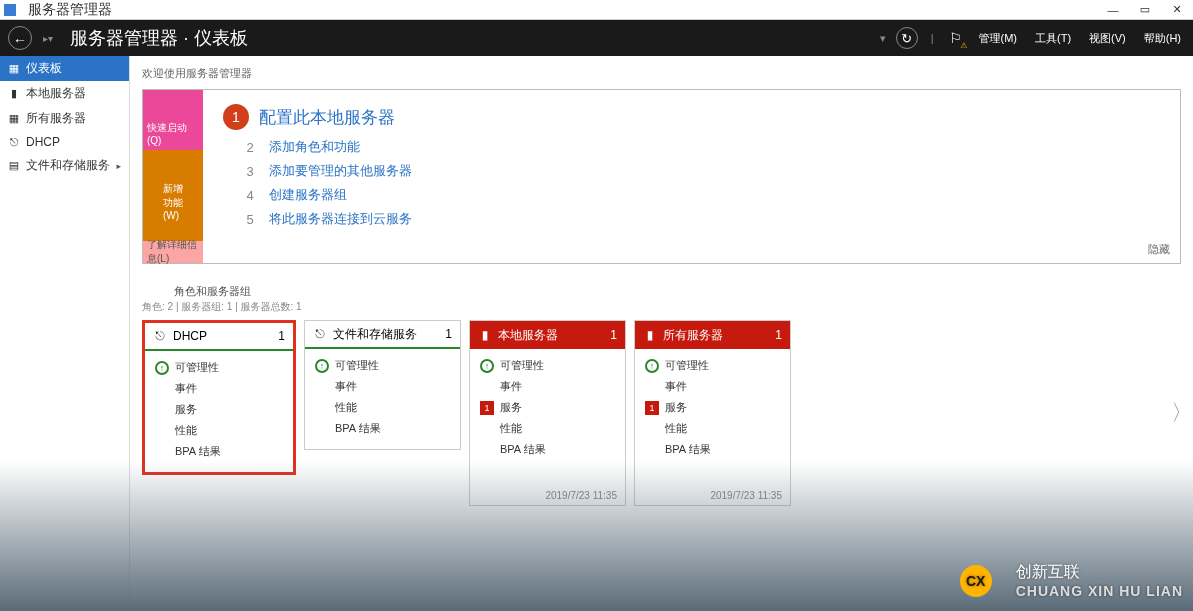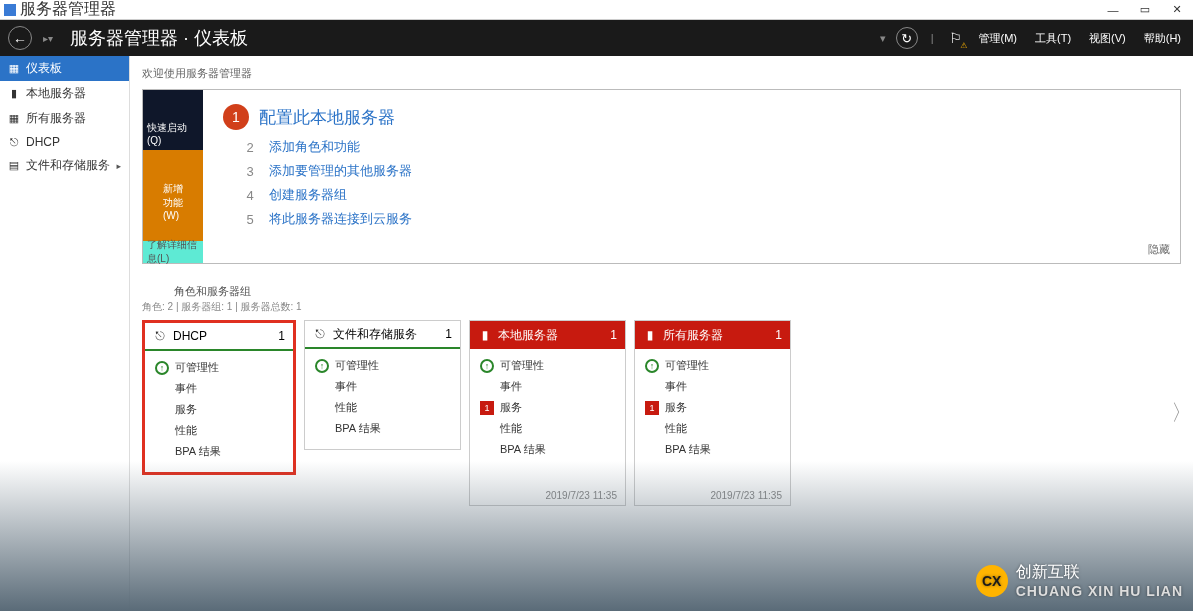--- a/index.html
+++ b/index.html
@@ -1,18 +1,18 @@
 <!DOCTYPE html>
 <html><head>
 <meta charset="utf-8">
 <style>
 * { margin:0; padding:0; box-sizing:border-box; }
 body { font-family:"Microsoft YaHei","Segoe UI",Arial,sans-serif; font-size:12px; background:#fff; width:1193px; height:611px; overflow:hidden; position:relative; }
 .titlebar { height:20px; background:#fff; border-bottom:1px solid #ccc; display:flex; justify-content:space-between; align-items:center; padding:0 4px; }
-.titlebar-left { display:flex; align-items:center; gap:4px; font-size:16px; color:#333; }
+.titlebar-left { display:flex; align-items:center; gap:12px; font-size:14px; color:#333; }
 .titlebar-icon { width:12px; height:12px; background:#3a7bd5; display:inline-block; }
 .titlebar-right { display:flex; gap:8px; }
 .win-btn { width:24px; height:16px; display:flex; align-items:center; justify-content:center; font-size:11px; color:#333; }
 .header { height:36px; background:#1a1a1a; color:#fff; display:flex; align-items:center; justify-content:space-between; padding:0 8px; }
 .header-left { display:flex; align-items:center; gap:6px; }
 .nav-back, .nav-fwd { width:24px; height:24px; border:1px solid #888; border-radius:50%; display:flex; align-items:center; justify-content:center; color:#fff; font-size:14px; }
 .nav-fwd { width:20px; height:20px; border-radius:0; border:none; color:#888; font-size:10px; }
 .header-title { font-size:18px; color:#fff; margin-left:6px; }
 .header-right { display:flex; align-items:center; gap:10px; font-size:11px; }
 .refresh-icon { width:22px; height:22px; border:1px solid #888; border-radius:50%; display:flex; align-items:center; justify-content:center; font-size:13px; }
@@ -22,23 +22,23 @@
 .wrap { display:flex; height:calc(100% - 56px); }
 .sidebar { width:130px; background:#fff; border-right:1px solid #ddd; }
 .side-item { display:flex; align-items:center; gap:6px; padding:4px 8px; font-size:12px; color:#333; cursor:default; }
 .side-item.active { background:#2b73c7; color:#fff; }
 .side-icon { width:12px; height:12px; display:inline-flex; align-items:center; justify-content:center; font-size:11px; }
 .side-arrow { margin-left:auto; font-size:9px; color:#555; }
 .main { flex:1; padding:6px 12px; position:relative; overflow:hidden; }
 .welcome { font-size:11px; color:#666; margin:4px 0 8px 0; }
 .quickbox { border:1px solid #bbb; display:flex; height:175px; margin-bottom:20px; position:relative; }
 .quickleft { width:60px; display:flex; flex-direction:column; }
-.ql-top { flex:1; background:#0f172a; color:#fff; font-size:10px; display:flex; align-items:flex-end; padding:4px; }
+.ql-top { flex:1; background:#ec4899; color:#fff; font-size:10px; display:flex; align-items:flex-end; padding:4px; }
 .ql-mid { flex:1; background:#d87c00; color:#fff; font-size:10px; display:flex; align-items:flex-end; padding:20px; }
-.ql-bot { height:22px; background:#5eead4; color:#555; font-size:10px; display:flex; align-items:center; padding:4px; }
+.ql-bot { height:22px; background:#fca5a5; color:#555; font-size:10px; display:flex; align-items:center; padding:4px; }
 .quickright { flex:1; padding:14px 20px; }
 .main-step { display:flex; align-items:center; gap:10px; margin-bottom:8px; }
 .step-circle { width:26px; height:26px; border-radius:50%; background:#d13f1a; color:#fff; display:flex; align-items:center; justify-content:center; font-size:14px; }
 .main-step-text { font-size:17px; color:#2b73c7; }
 .sub-step { display:flex; align-items:center; gap:10px; margin:6px 0 6px 18px; font-size:13px; }
 .sub-num { width:18px; text-align:center; color:#888; }
 .sub-link { color:#2b73c7; }
 .hide-link { position:absolute; right:10px; bottom:6px; font-size:11px; color:#666;padding-left:20px; }
 .roles-title { font-size:11px; color:#555; margin-bottom:1px;margin-left:32px; }
 .roles-sub { font-size:10px; color:#888; margin-bottom:6px; }
@@ -50,21 +50,21 @@
 .tile-head-count { margin-left:auto; }
 .tile-ico { width:14px; height:14px; display:inline-flex; align-items:center; justify-content:center; font-size:12px; color:#333; }
 .tile-head.red .tile-ico { color:#fff; }
 .tile-body { padding:6px 10px 10px 10px; }
 .trow { display:flex; align-items:center; gap:6px; font-size:11px; color:#333; padding:3px 0; }
 .ok-circle { width:14px; height:14px; border:2px solid #2a862a; border-radius:50%; display:flex; align-items:center; justify-content:center; font-size:9px; color:#2a862a; }
 .err-badge { width:14px; height:14px; background:#c71a0f; color:#fff; display:flex; align-items:center; justify-content:center; font-size:9px; }
 .spacer14 { width:14px; height:14px; }
 .timestamp { text-align:right; font-size:10px; color:#888; padding:20px 8px 4px 0; }
 .scroll-right { position:absolute; right:2px; top:340px; width:18px; height:34px; display:flex; align-items:center; justify-content:center; font-size:22px; color:#999; }
-.watermark { position:absolute; right:10px; bottom:12px; display:flex; align-items:center; gap:8px; color:#fff; font-size:16px; text-shadow:0 0 3px rgba(0,0,0,0.5); }
+.watermark { position:absolute; right:10px; bottom:12px; display:flex; align-items:center; gap:24px; color:#fff; font-size:16px; text-shadow:0 0 3px rgba(0,0,0,0.5); }
 .wm-logo { width:32px; height:32px; border-radius:50%; background:#ffb400; color:#1a1a1a; display:flex; align-items:center; justify-content:center; font-weight:bold; font-size:14px; }
 .wm-sub { font-size:14px; color:#ddd; letter-spacing:1px;font-weight:bold; }
 .gradient { position:absolute; left:0; right:0; bottom:0; height:150px; background:linear-gradient(to bottom, rgba(255,255,255,0) 0%, #5a6b78 100%); pointer-events:none; }
 </style>
 </head>
 <body>
 
 <div class="titlebar">
   <div class="titlebar-left">
     <span class="titlebar-icon"></span>

